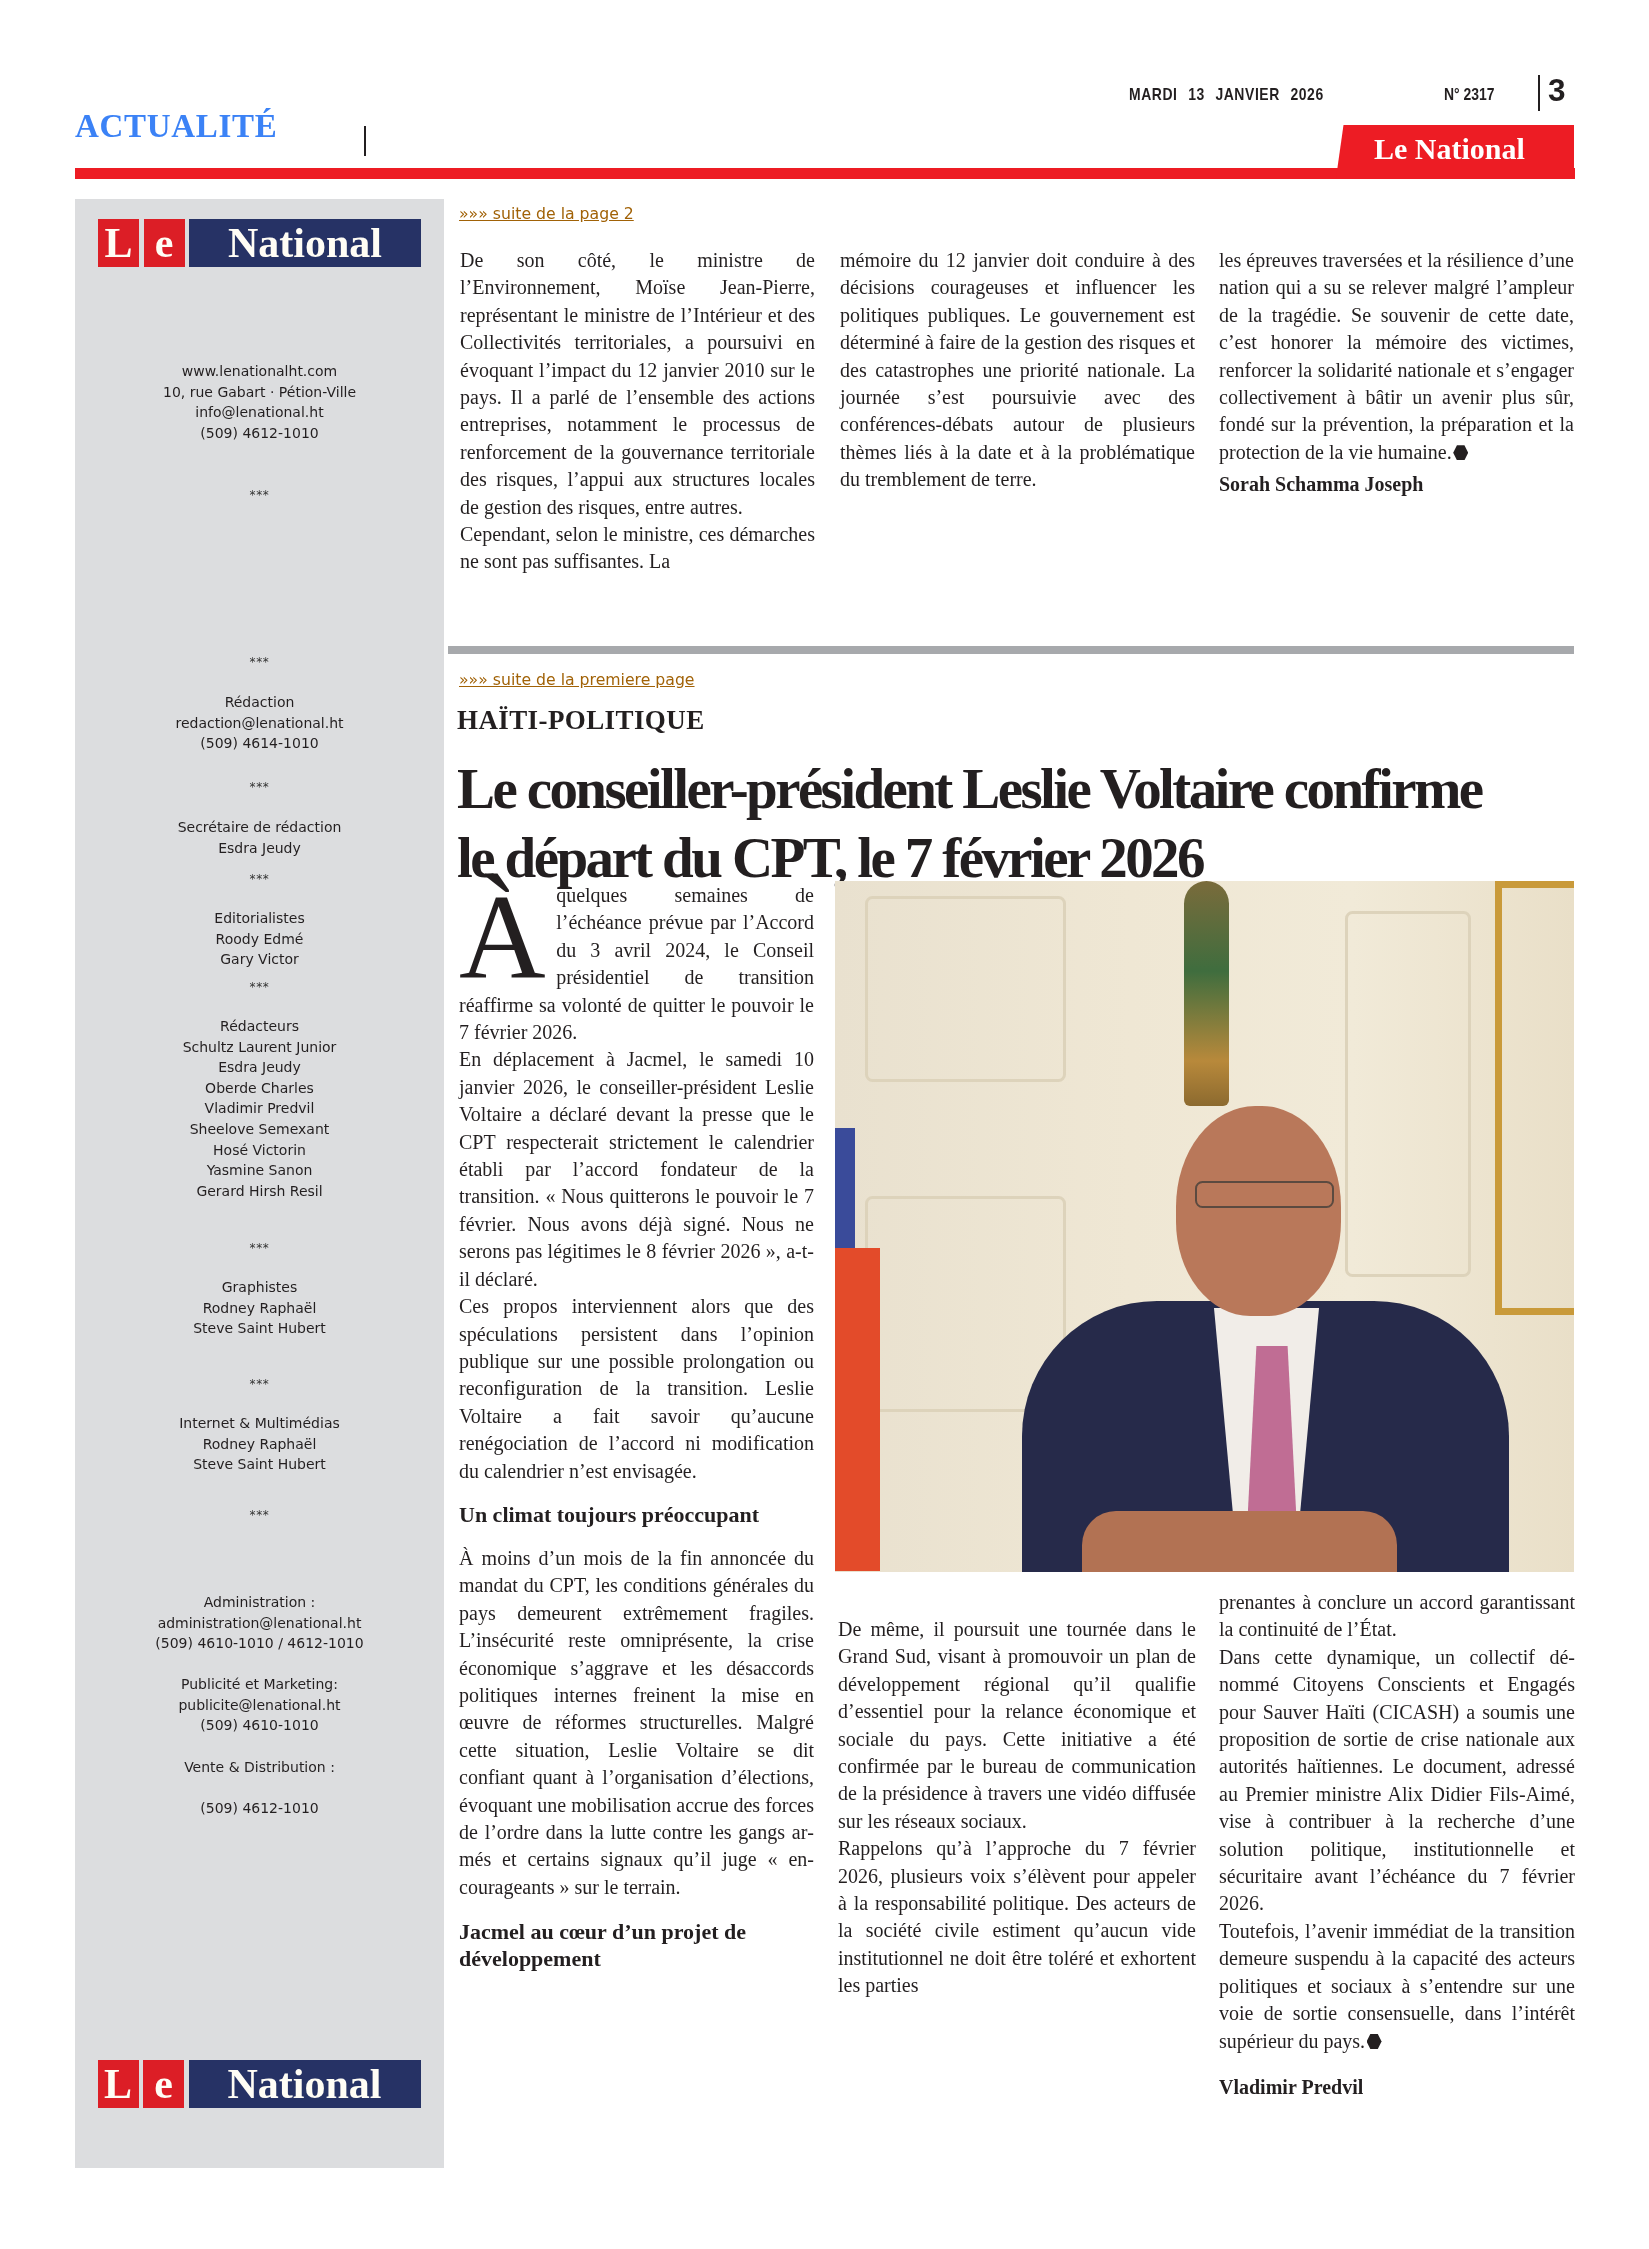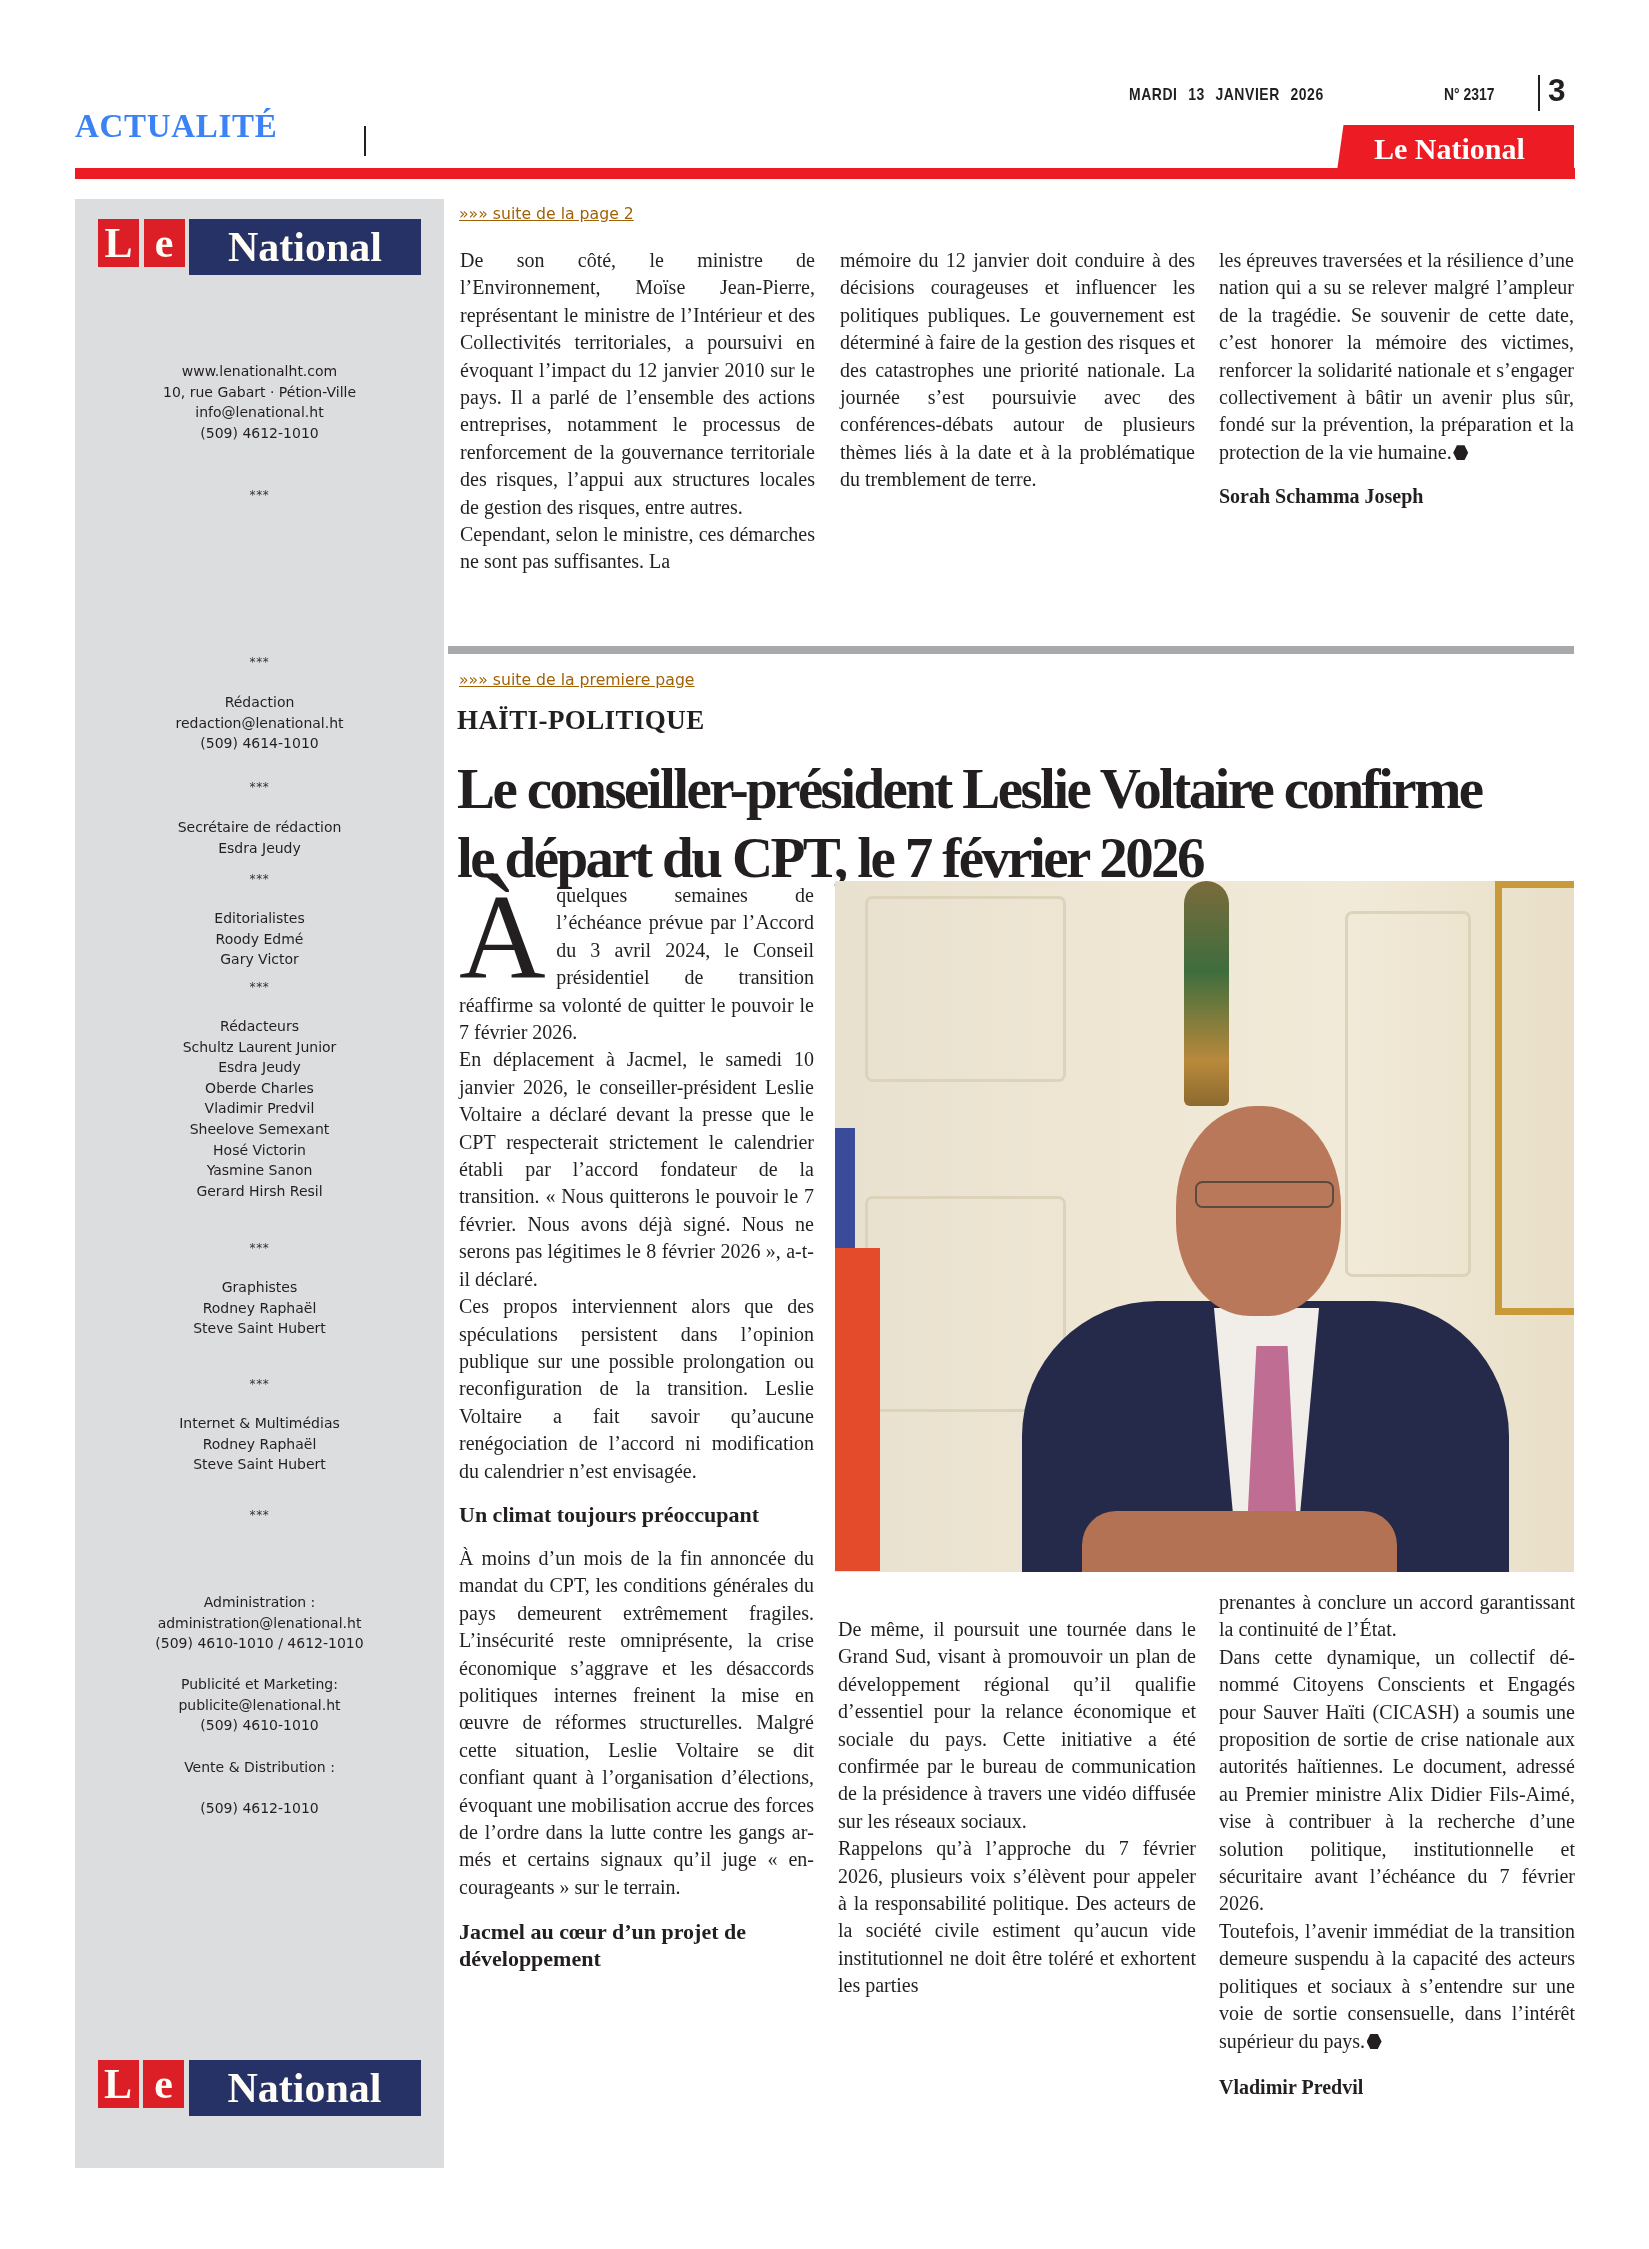--- a/index.html
+++ b/index.html
@@ -13,21 +13,21 @@
   .hdr-section { position: absolute; left: 75px; top: 108px; font-family: "Liberation Serif", serif; font-weight: 700; font-size: 33px; letter-spacing: 0.7px; color: #3b82f6; }
   .hdr-section-bar { position: absolute; left: 364px; top: 126px; width: 2.2px; height: 30px; background: #231f20; }
   .hdr-redline { position: absolute; left: 75px; top: 168px; width: 1500px; height: 10.5px; background: #ed1c24; }
   .hdr-brand-tab { position: absolute; left: 1336px; top: 125px; width: 238px; height: 53px; background: #ed1c24; clip-path: polygon(7.5px 0, 100% 0, 100% 100%, 0 100%); }
   .hdr-brand-text { position: absolute; left: 1374px; top: 132px; font-family: "Liberation Serif", serif; font-weight: 700; font-size: 30px; color: #ffffff; }
 
   
   .sidebar { position: absolute; left: 75px; top: 199px; width: 369px; height: 1969px; background: #dcdddf; }
   .logo { position: absolute; display: flex; gap: 4.5px; height: 48px; }
   .logo .lbox { width: 41px; height: 48px; background: #dc1e26; color: #fffdf5; font-family: "Liberation Serif", serif; font-weight: 700; font-size: 42px; display: flex; align-items: center; justify-content: center; line-height: 1; }
-  .logo .nbox { width: 232px; height: 56px; background: #263265; color: #fffdf5; font-family: "Liberation Serif", serif; font-weight: 700; font-size: 42px; display: flex; align-items: center; justify-content: center; line-height: 1; margin-left: 0; }
+  .logo .nbox { width: 232px; height: 48px; background: #263265; color: #fffdf5; font-family: "Liberation Serif", serif; font-weight: 700; font-size: 42px; display: flex; align-items: center; justify-content: center; line-height: 1; margin-left: 0; }
   .logo-top { left: 23px; top: 20px; }
   .logo-bottom { left: 22.5px; top: 1861px; }
   .sb-block { position: absolute; left: 0; width: 369px; text-align: center; font-family: "DejaVu Sans", sans-serif; font-size: 14px; line-height: 20.6px; color: #231f20; }
   .sb-block div { white-space: nowrap; }
   .sb-stars { position: absolute; left: 0; width: 369px; text-align: center; font-family: "DejaVu Sans", sans-serif; font-size: 12px; color: #333; letter-spacing: 0.7px; }
 
   
   .col { position: absolute; font-family: "Liberation Serif", serif; font-size: 20px; line-height: 27.4px; color: #231f20; text-align: justify; hyphens: manual; }
   .col p { margin: 0; }
   .kicker { position: absolute; font-family: "DejaVu Sans", sans-serif; font-size: 15.7px; color: #a16207; text-decoration: underline; }
@@ -165,21 +165,21 @@
 
 <div class="col" style="left:460px; top:247px; width:355px;">
   <p>De son côté, le ministre de l’Environnement, Moïse Jean-Pierre, représentant le ministre de l’Intérieur et des Collectivités territoriales, a poursuivi en évoquant l’impact du 12 janvier 2010 sur le pays. Il a parlé de l’ensemble des actions entreprises, notamment le processus de renforce­ment de la gouvernance territoriale des risques, l’appui aux structures lo­cales de gestion des risques, entre au­tres.</p>
   <p>Cependant, selon le ministre, ces dé­marches ne sont pas suffisantes. La</p>
 </div>
 <div class="col" style="left:840px; top:247px; width:355px;">
   <p>mémoire du 12 janvier doit conduire à des décisions courageuses et influ­encer les politiques publiques. Le gou­vernement est déterminé à faire de la gestion des risques et des catastrophes une priorité nationale. La journée s’est poursuivie avec des conférences-dé­bats autour de plusieurs thèmes liés à la date et à la problématique du trem­blement de terre.</p>
 </div>
 <div class="col" style="left:1219px; top:247px; width:355px;">
   <p><span>les épreuves traversées et la résilience d’une nation qui a su se relever malgré l’ampleur de la tragédie. Se souvenir de cette date, c’est honorer la mémoire des victimes, renforcer la solidarité nationale et s’engager collectivement à bâtir un avenir plus sûr, fondé sur la prévention, la préparation et la pro­tection de la vie humaine.</span><span class="endmark"></span></p>
-  <p class="byline" style="margin-top:17px;">Sorah Schamma Joseph</p>
+  <p class="byline" style="margin-top:5px;">Sorah Schamma Joseph</p>
 </div>
 
 <div class="sep-gray"></div>
 
 <div class="kicker" style="left:459px; top:670px;">»»» suite de la premiere page</div>
 <div class="rubric">HAÏTI-POLITIQUE</div>
 <h1 class="headline" style="margin:2px;">
   <div>Le conseiller-président Leslie Voltaire confirme</div>
   <div>le  départ du CPT, le 7 février 2026</div>
 </h1>

